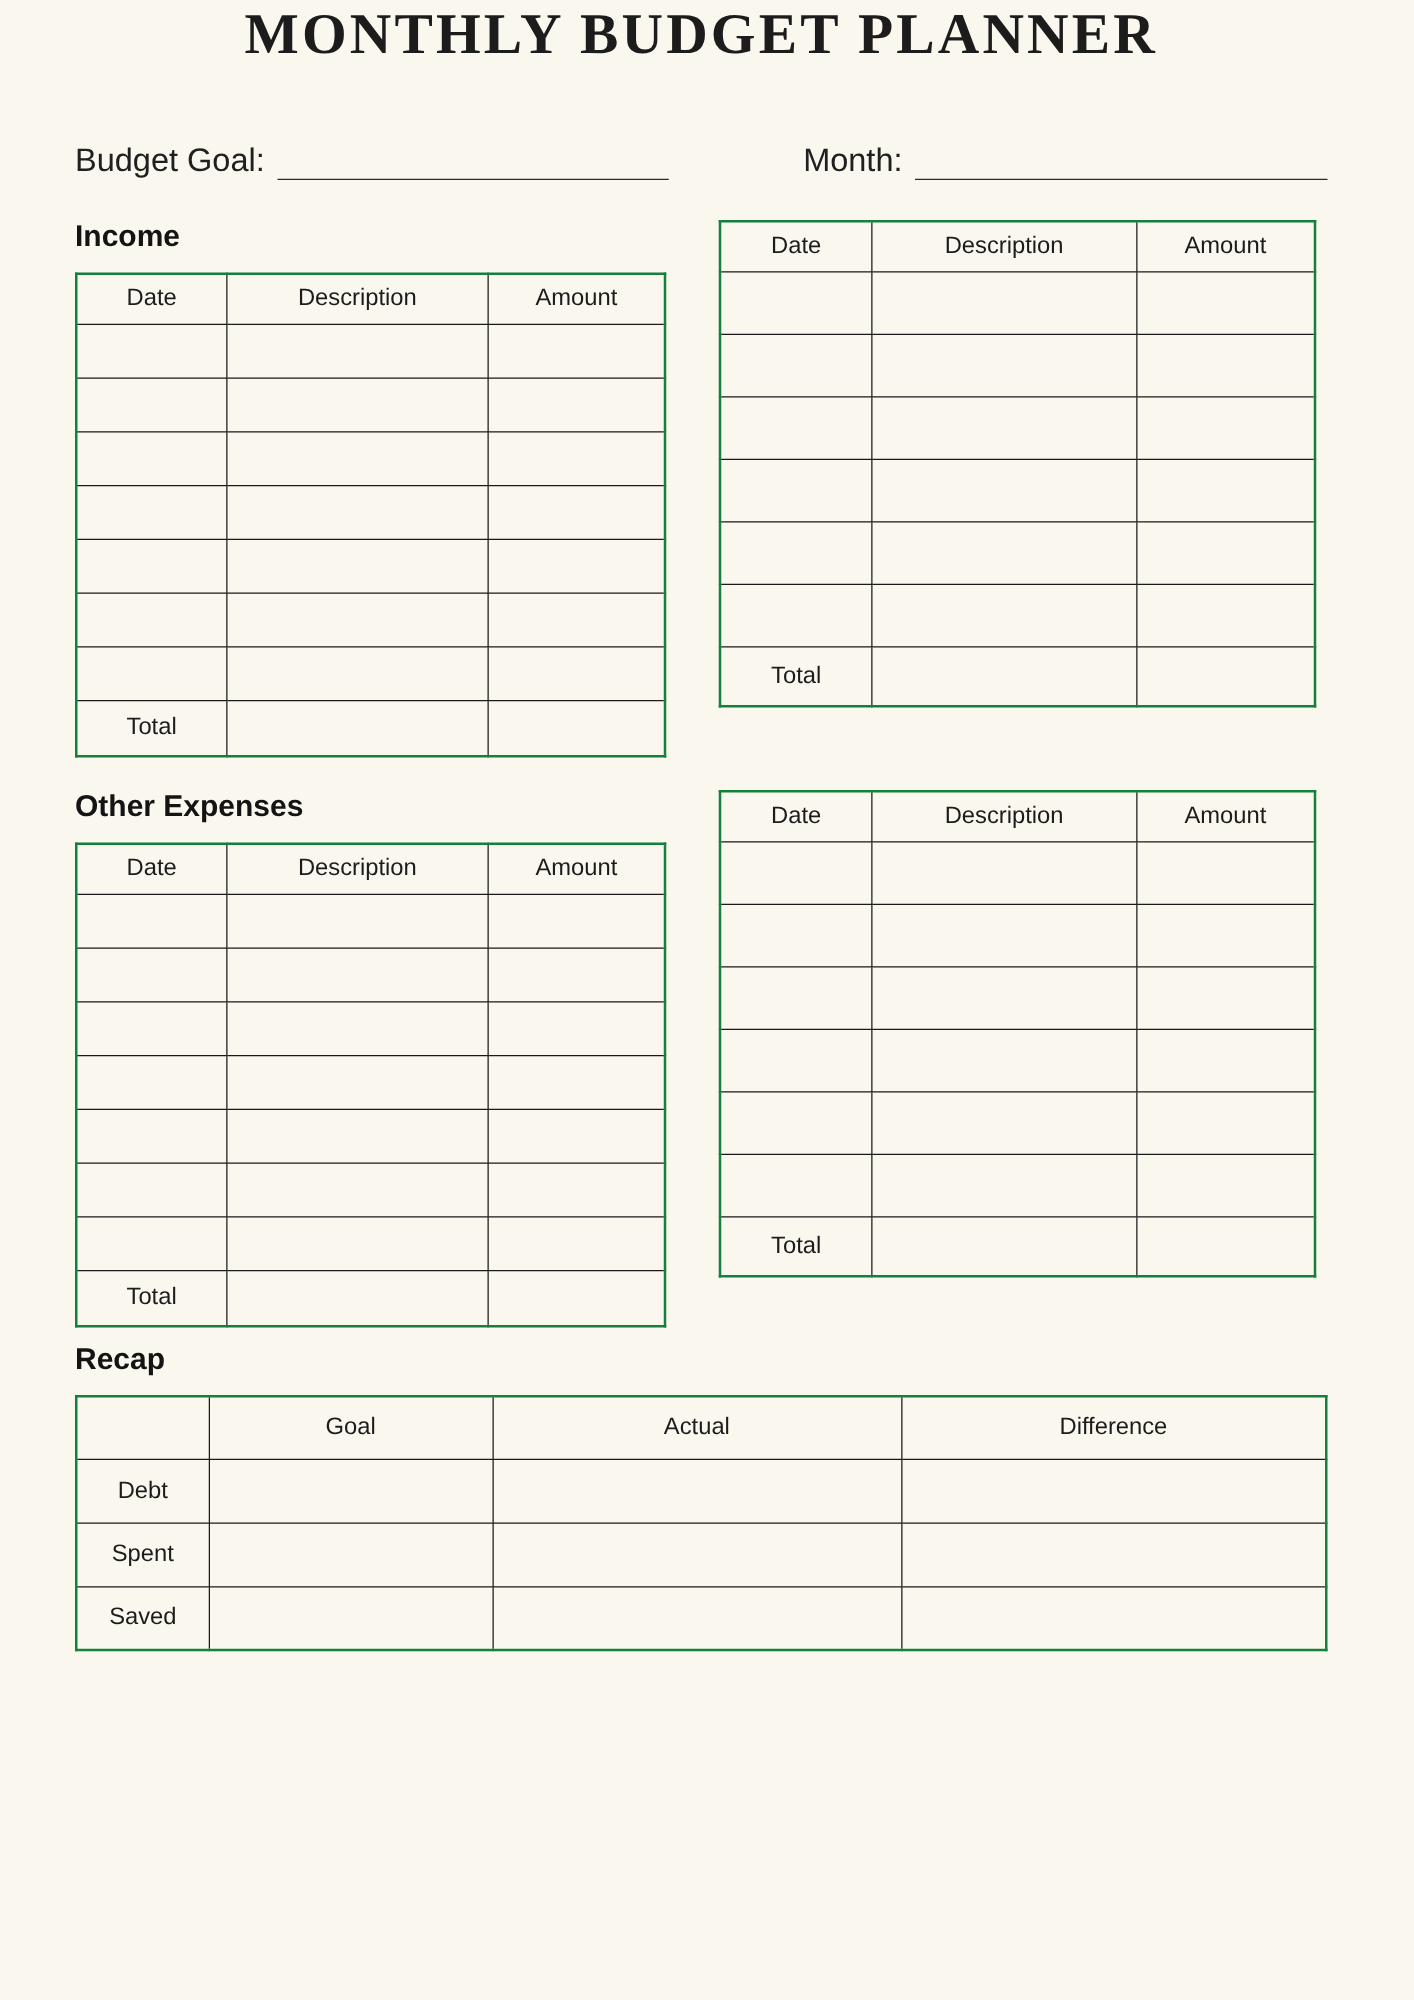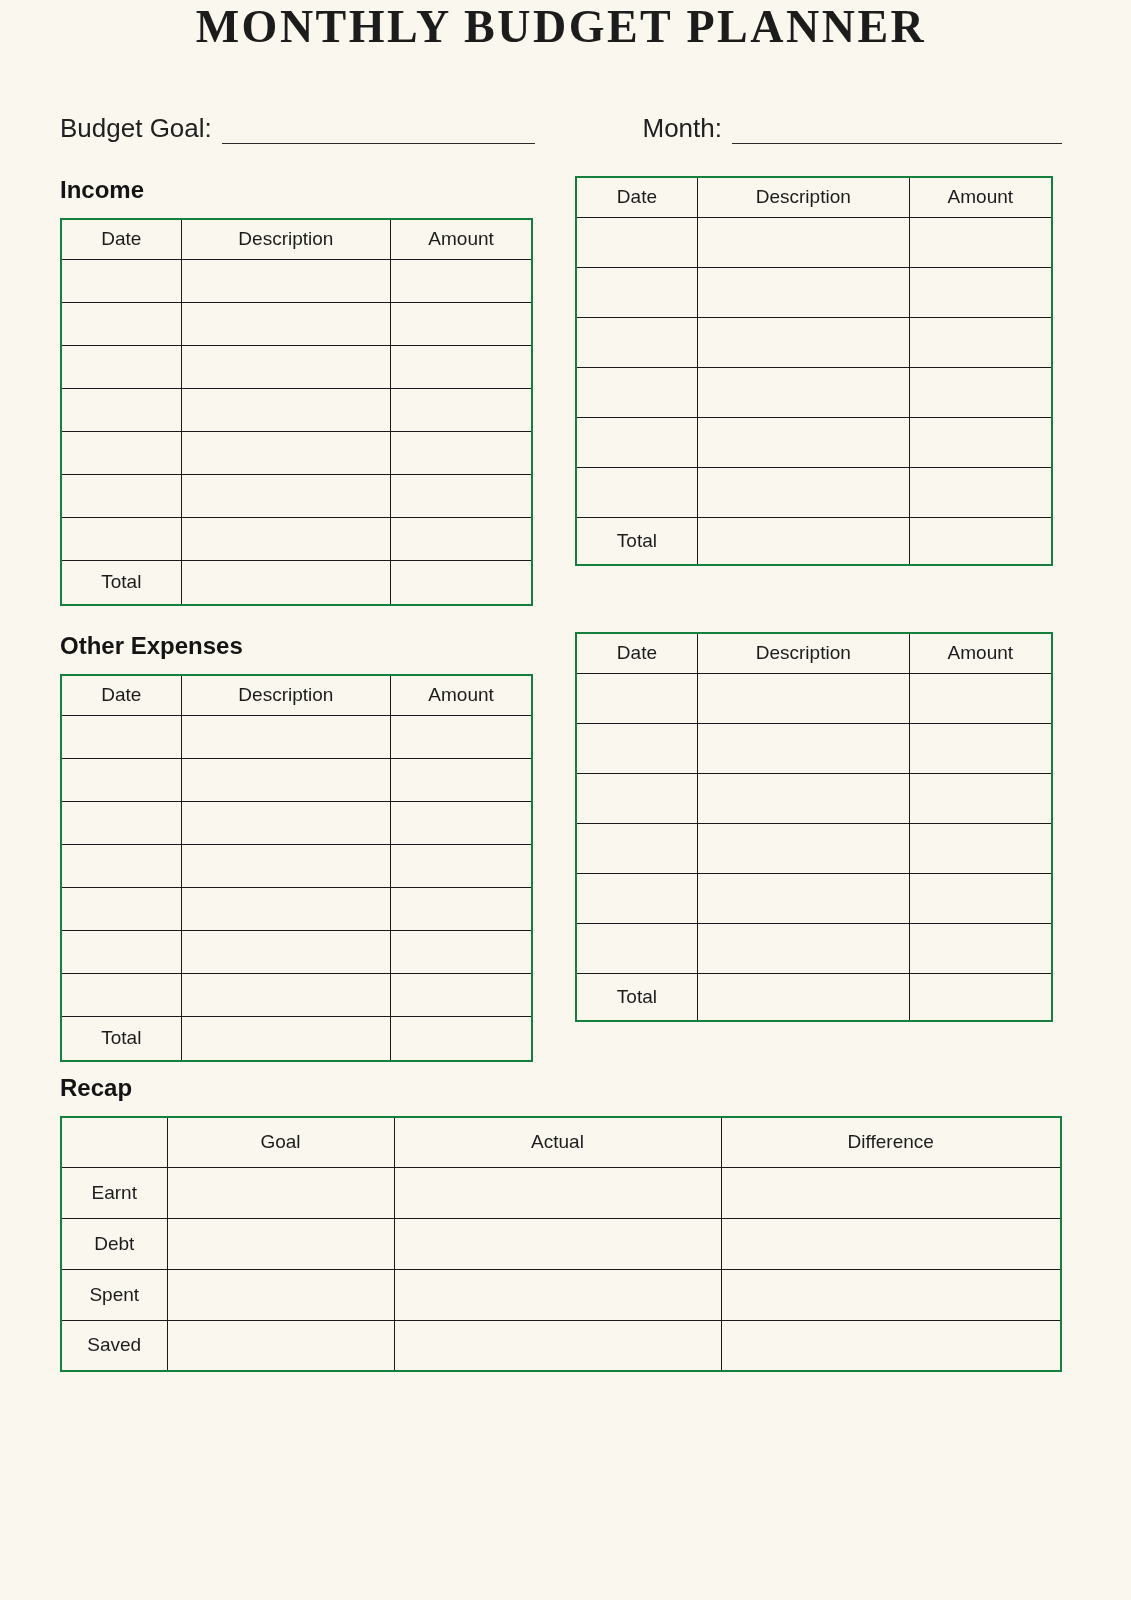--- a/index.html
+++ b/index.html
@@ -344,26 +344,20 @@
       <thead>
         <tr>
           <th></th>
           <th>Goal</th>
           <th>Actual</th>
           <th>Difference</th>
         </tr>
       </thead>
       <tbody>
         <tr>
-          <td>Earnt</td>
-          <td></td>
-          <td></td>
-          <td></td>
-        </tr>
-        <tr>
           <td>Debt</td>
           <td></td>
           <td></td>
           <td></td>
         </tr>
         <tr>
           <td>Spent</td>
           <td></td>
           <td></td>
           <td></td>

